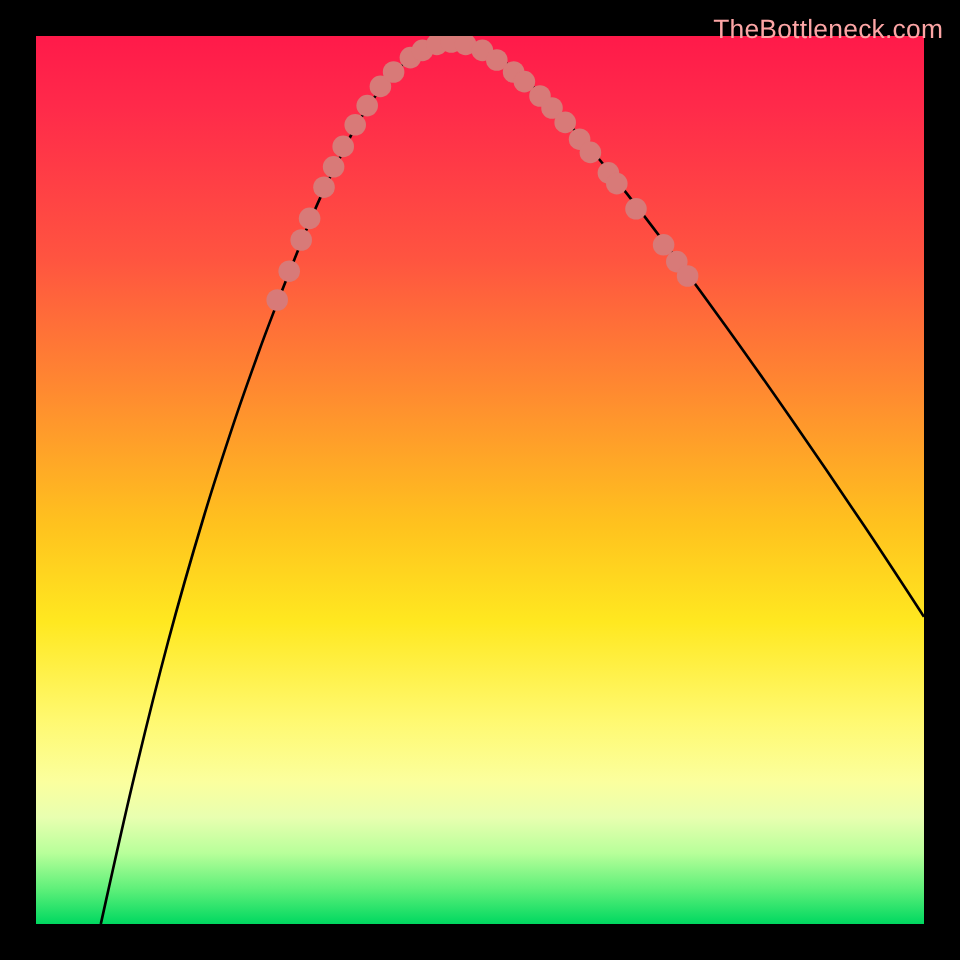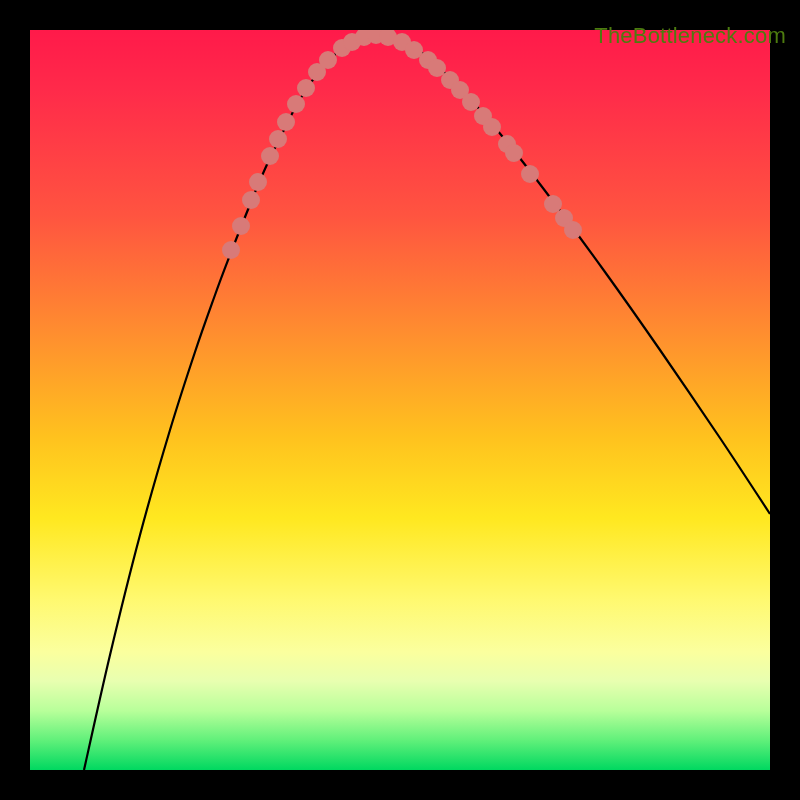--- a/index.html
+++ b/index.html
@@ -12,23 +12,23 @@
     overflow: hidden;
   }
   .frame {
     position: relative;
     width: 800px;
     height: 800px;
     background: #000;
   }
   .watermark {
     position: absolute;
-    top: 23px;
+    top: 12px;
     right: 14px;
-    color: #4d7c0f;
+    color: #fca5a5;
     font-size: 22px;
     letter-spacing: 0.2px;
     z-index: 5;
   }
   .plot {
     position: absolute;
     left: 30px;
     top: 30px;
     width: 740px;
     height: 740px;

